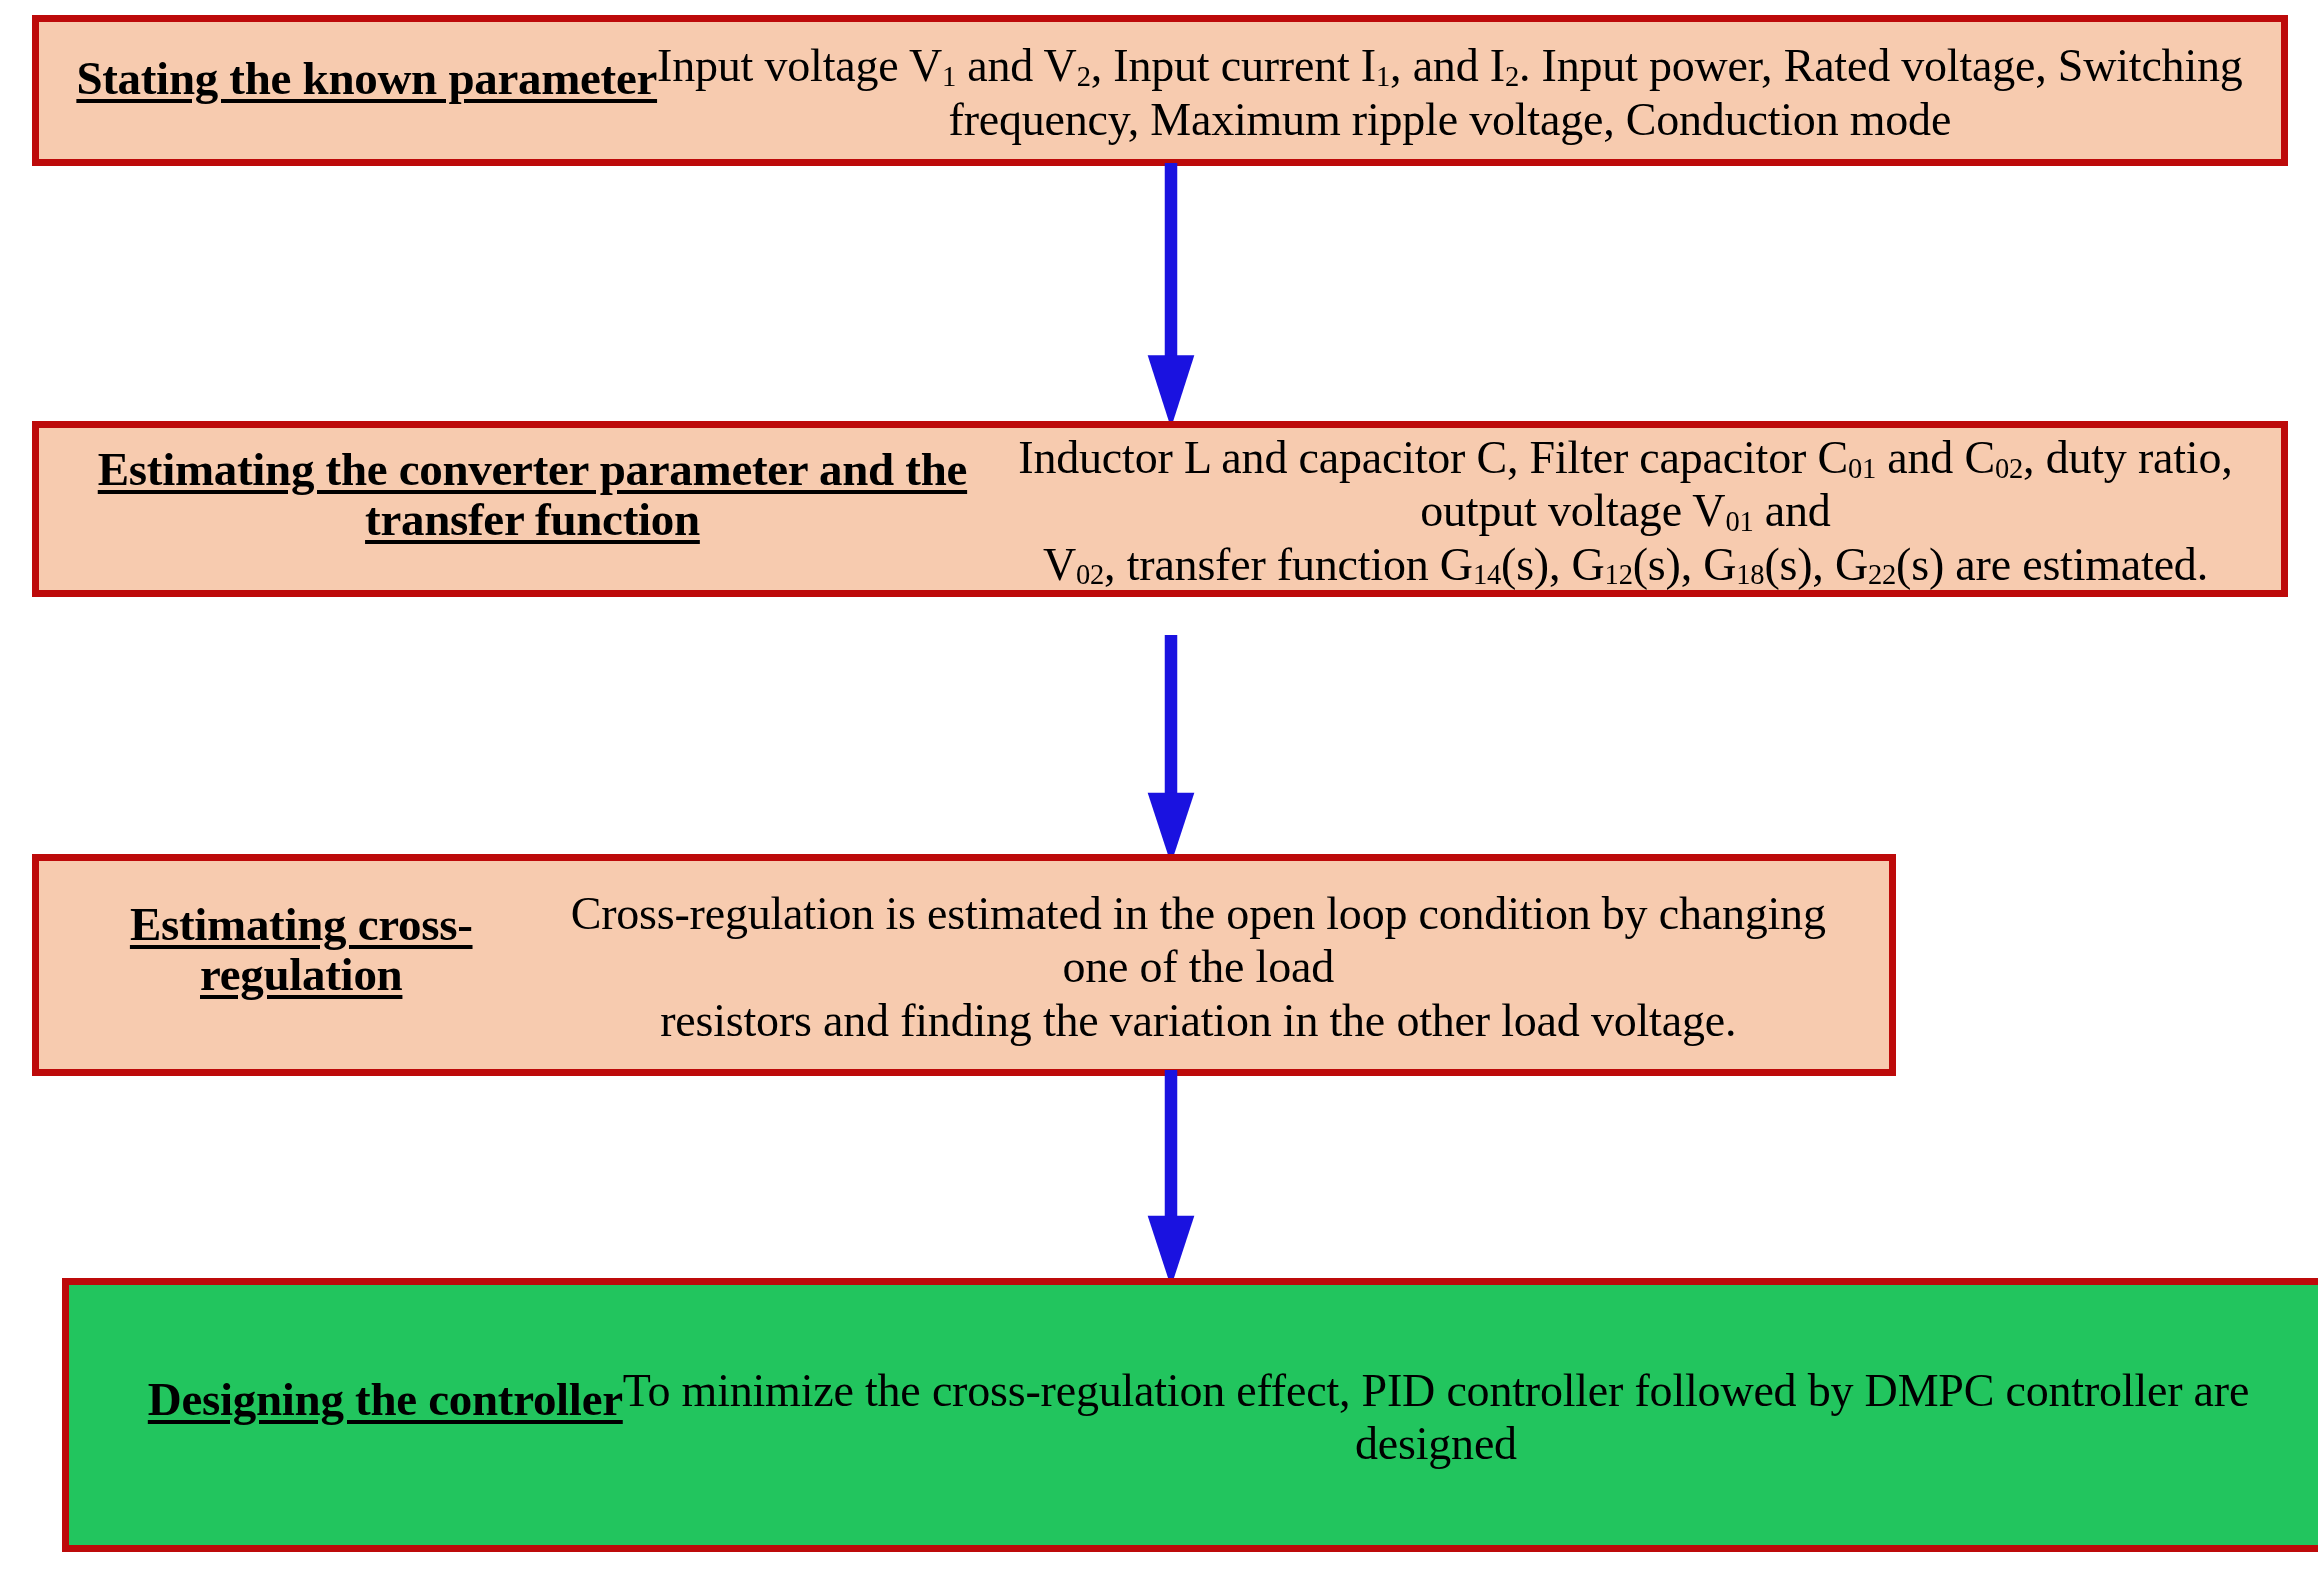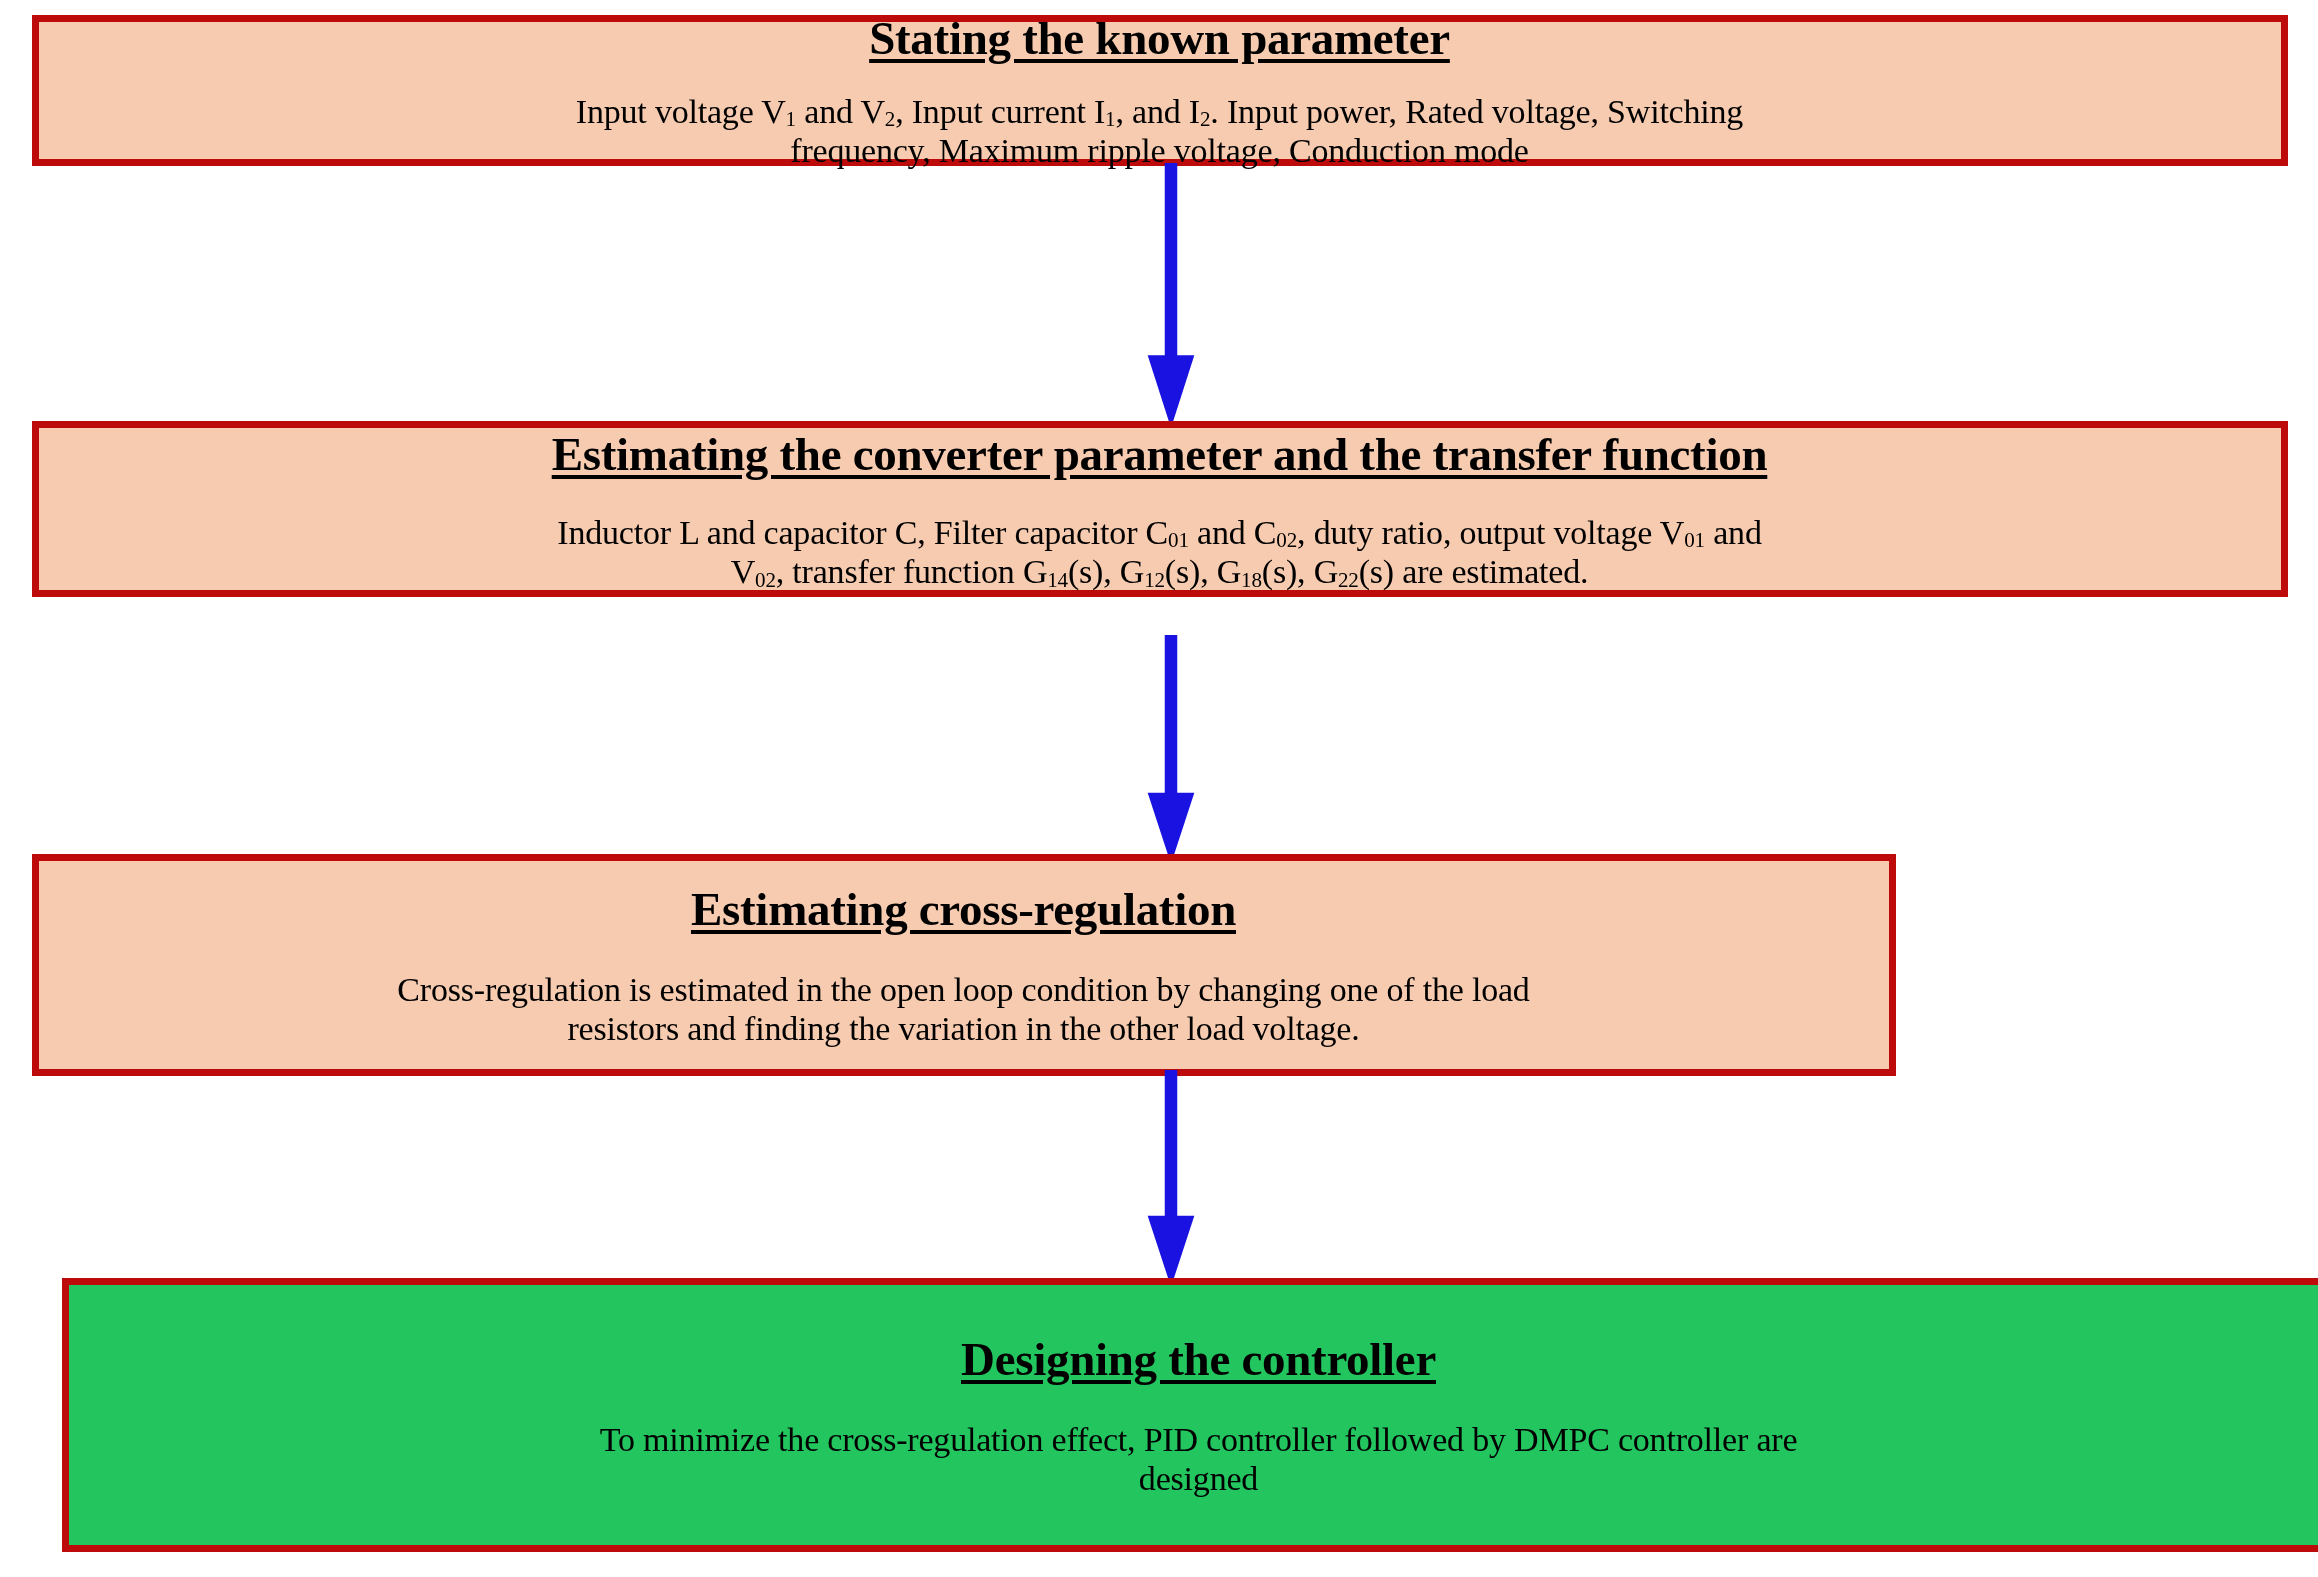--- a/index.html
+++ b/index.html
@@ -21,21 +21,21 @@
     top: 0;
     width: 2319px;
     height: 1578px;
   }
 
   .node {
     position: absolute;
     box-sizing: border-box;
     border: 7.5px solid #bd0a0a;
     display: flex;
-    flex-direction: column;
+    flex-direction: row;
     align-items: center;
     justify-content: center;
     padding: 19px 28px 15px 28px;
   }
   .node.peach { background: #f7cbaf; }
   .node.cyan  { background: #22c55e; margin-left: 44px; }
 
   .node-title {
     font-weight: bold;
     text-decoration: underline;
@@ -43,21 +43,21 @@
     text-decoration-thickness: 4.1px;
     font-size: 47px;
     line-height: 1.05;
     color: #000000;
     text-align: center;
     letter-spacing: -0.3px;
     margin: 0;
   }
 
   .node-body {
-    font-size: 34px;
+    font-size: 46px;
     line-height: 1.16;
     color: #000000;
     text-align: center;
     margin: 0;
     letter-spacing: -0.2px;
   }
 
   .node-body sub {
     font-size: 0.62em;
     line-height: 0;

